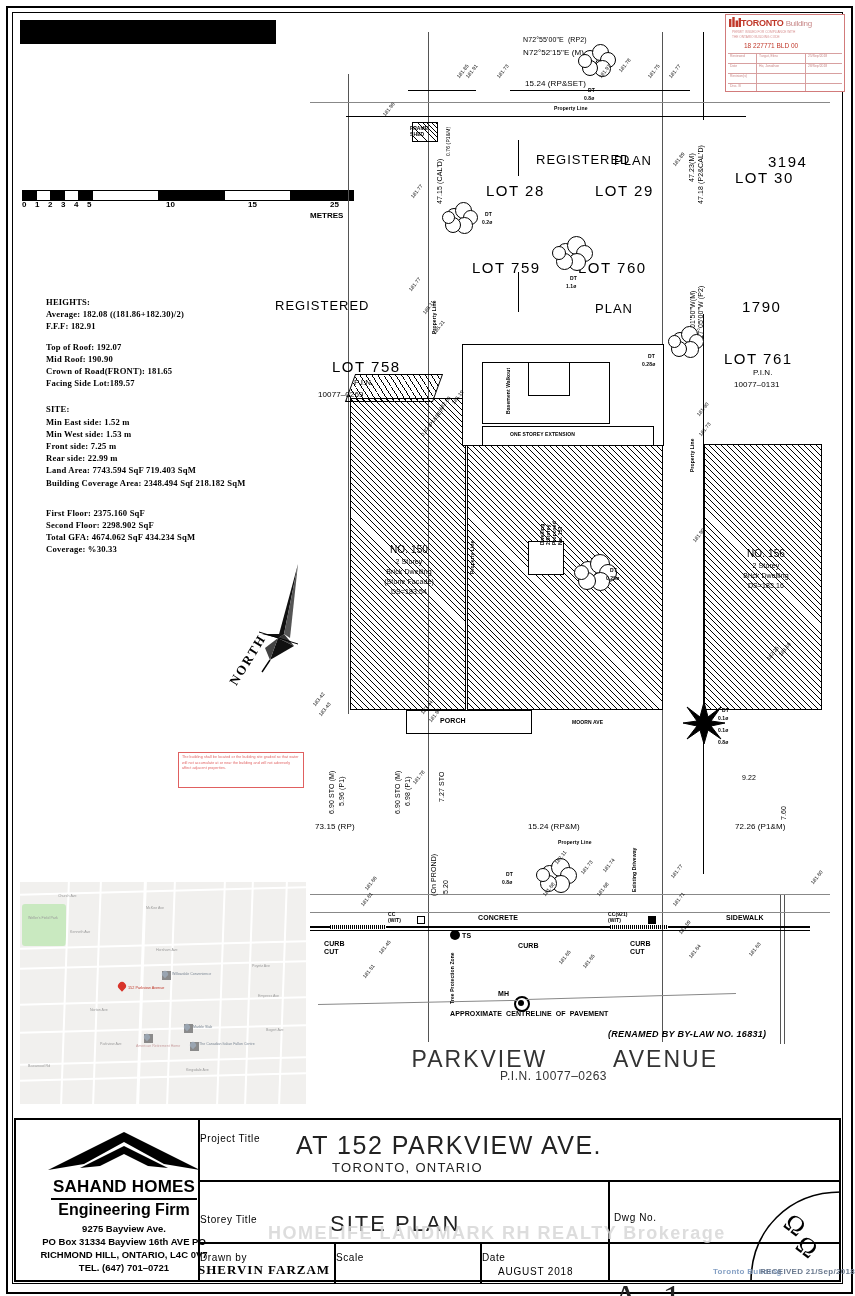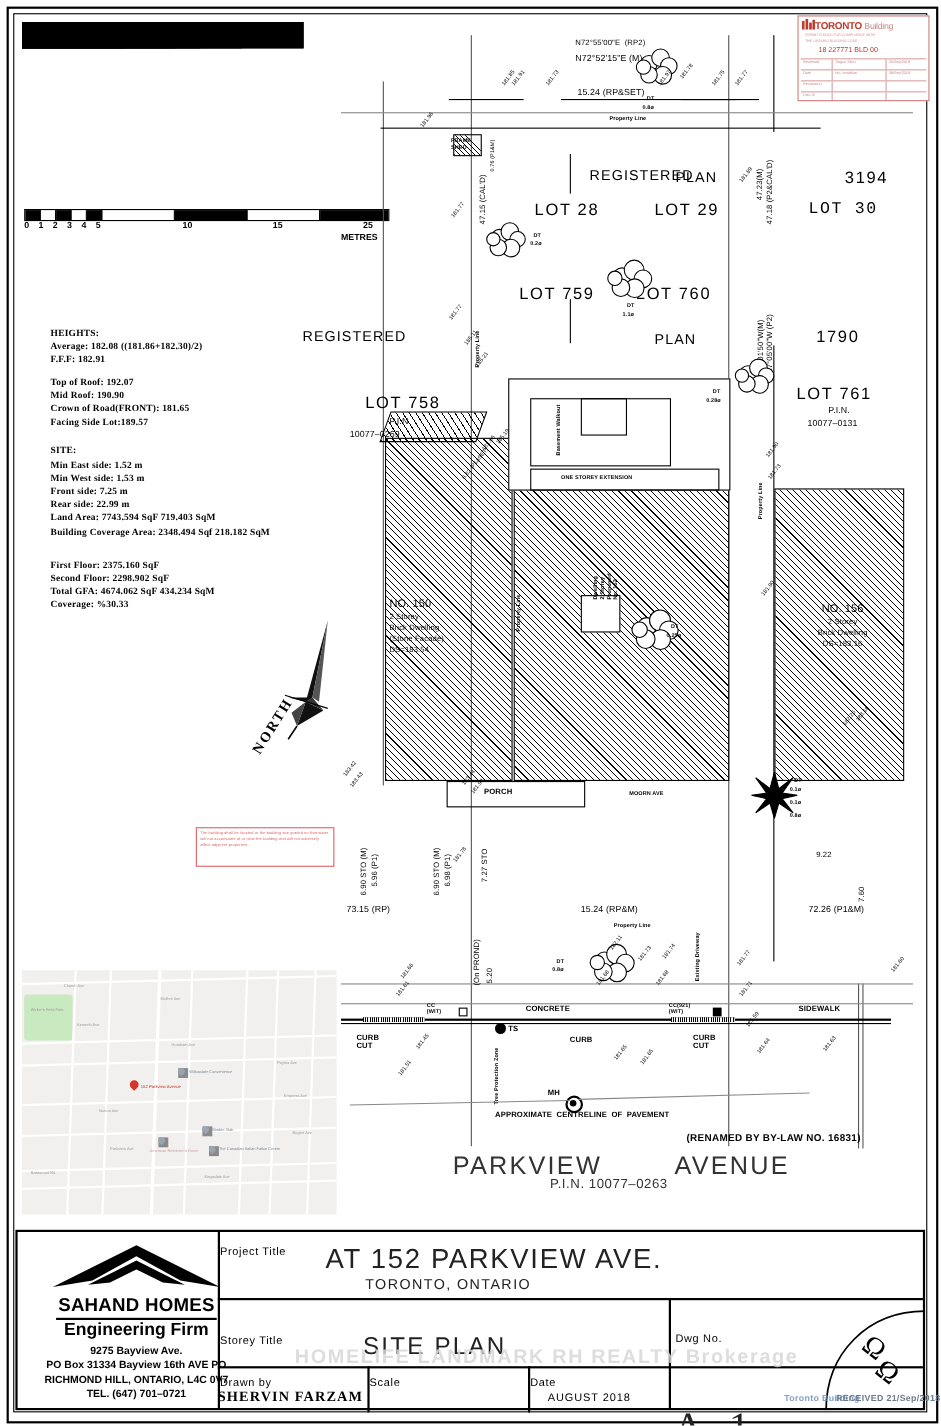--- a/index.html
+++ b/index.html
@@ -340,38 +340,38 @@
     <div class="dtxt b s7" style="left:130px;top:703px;">PORCH</div>
 
     <div class="whitebox" style="left:218px;top:527px;width:36px;height:34px;"></div>
     <div style="position:absolute;left:224px;top:531px;width:28px;">
       <div class="dtxt b s5 rot90" style="left:24px;top:0px;">No. 152</div>
       <div class="dtxt b s5 rot90" style="left:18px;top:0px;">Proposed</div>
       <div class="dtxt b s5 rot90" style="left:12px;top:0px;">2 Storey</div>
       <div class="dtxt b s5 rot90" style="left:6px;top:0px;">Dwelling</div>
     </div>
 
-    <div style="position:absolute;left:44px;top:530px;width:110px;text-align:left;">
+    <div style="position:absolute;left:44px;top:530px;width:110px;text-align:center;">
       <div class="dtxt s10" style="position:relative;left:0;top:0;">NO. 150</div>
       <div class="dtxt s7" style="position:relative;left:0;top:2px;">2 Storey</div>
       <div class="dtxt s7" style="position:relative;left:0;top:4px;">Brick Dwelling</div>
       <div class="dtxt s7" style="position:relative;left:0;top:6px;">(Stone Facade)</div>
       <div class="dtxt s7" style="position:relative;left:0;top:8px;">DS=183.54</div>
     </div>
 
     <div style="position:absolute;left:404px;top:534px;width:104px;text-align:center;">
       <div class="dtxt s10" style="position:relative;">NO. 156</div>
       <div class="dtxt s7" style="position:relative;top:2px;">2 Storey</div>
       <div class="dtxt s7" style="position:relative;top:4px;">Brick Dwelling</div>
       <div class="dtxt s7" style="position:relative;top:6px;">DS=183.16</div>
     </div>
 
     <div class="dtxt s15" style="left:176px;top:168px;">LOT 28</div>
     <div class="dtxt s15" style="left:285px;top:168px;">LOT 29</div>
-    <div class="dtxt s15" style="left:425px;top:168px;font-family:Liberation Mono, monospace;">LOT 30</div>
+    <div class="dtxt s15" style="left:425px;top:155px;">LOT 30</div>
     <div class="dtxt s15" style="left:162px;top:245px;">LOT 759</div>
     <div class="dtxt s15" style="left:268px;top:245px;">LOT 760</div>
     <div class="dtxt s15" style="left:22px;top:344px;">LOT 758</div>
     <div class="dtxt s15" style="left:414px;top:336px;">LOT 761</div>
 
     <div class="dtxt s13" style="left:226px;top:139px;">REGISTERED</div>
     <div class="dtxt s13" style="left:-35px;top:285px;">REGISTERED</div>
     <div class="dtxt s13" style="left:304px;top:140px;">PLAN</div>
     <div class="dtxt s13" style="left:285px;top:288px;">PLAN</div>
     <div class="dtxt s15" style="left:458px;top:139px;">3194</div>
@@ -567,21 +567,21 @@
 
     <div class="ln lnh" style="left:98px;top:76px;width:68px;"></div>
     <div class="ln lnh" style="left:200px;top:76px;width:160px;"></div>
     <div class="ln lnh" style="left:310px;top:76px;width:70px;"></div>
 
   </div>
 
   <div class="t" style="left:378px;top:1023px;font-size:23px;letter-spacing:2px;color:#333;">
     <span>PARKVIEW        AVENUE</span>
   </div>
-  <div class="t" style="left:624px;top:1030px;font-size:9px;font-weight:bold;letter-spacing:.3px;">(RENAMED BY BY-LAW NO. 16831)</div>
+  <div class="t" style="left:608px;top:1030px;font-size:9px;font-weight:bold;letter-spacing:.3px;font-style:italic;">(RENAMED BY BY-LAW NO. 16831)</div>
   <div class="t" style="left:500px;top:1070px;font-size:12px;letter-spacing:.5px;color:#333;">P.I.N. 10077–0263</div>
 
   <div class="tb">
     <div class="vdiv" style="left:182px;"></div>
     <div class="vdiv" style="left:592px;top:60px;"></div>
     <div class="vdiv" style="left:318px;top:122px;height:42px;"></div>
     <div class="vdiv" style="left:464px;top:122px;height:42px;"></div>
     <div class="hdiv" style="top:60px;left:182px;right:0;"></div>
     <div class="hdiv" style="top:122px;left:182px;right:0;"></div>
 

